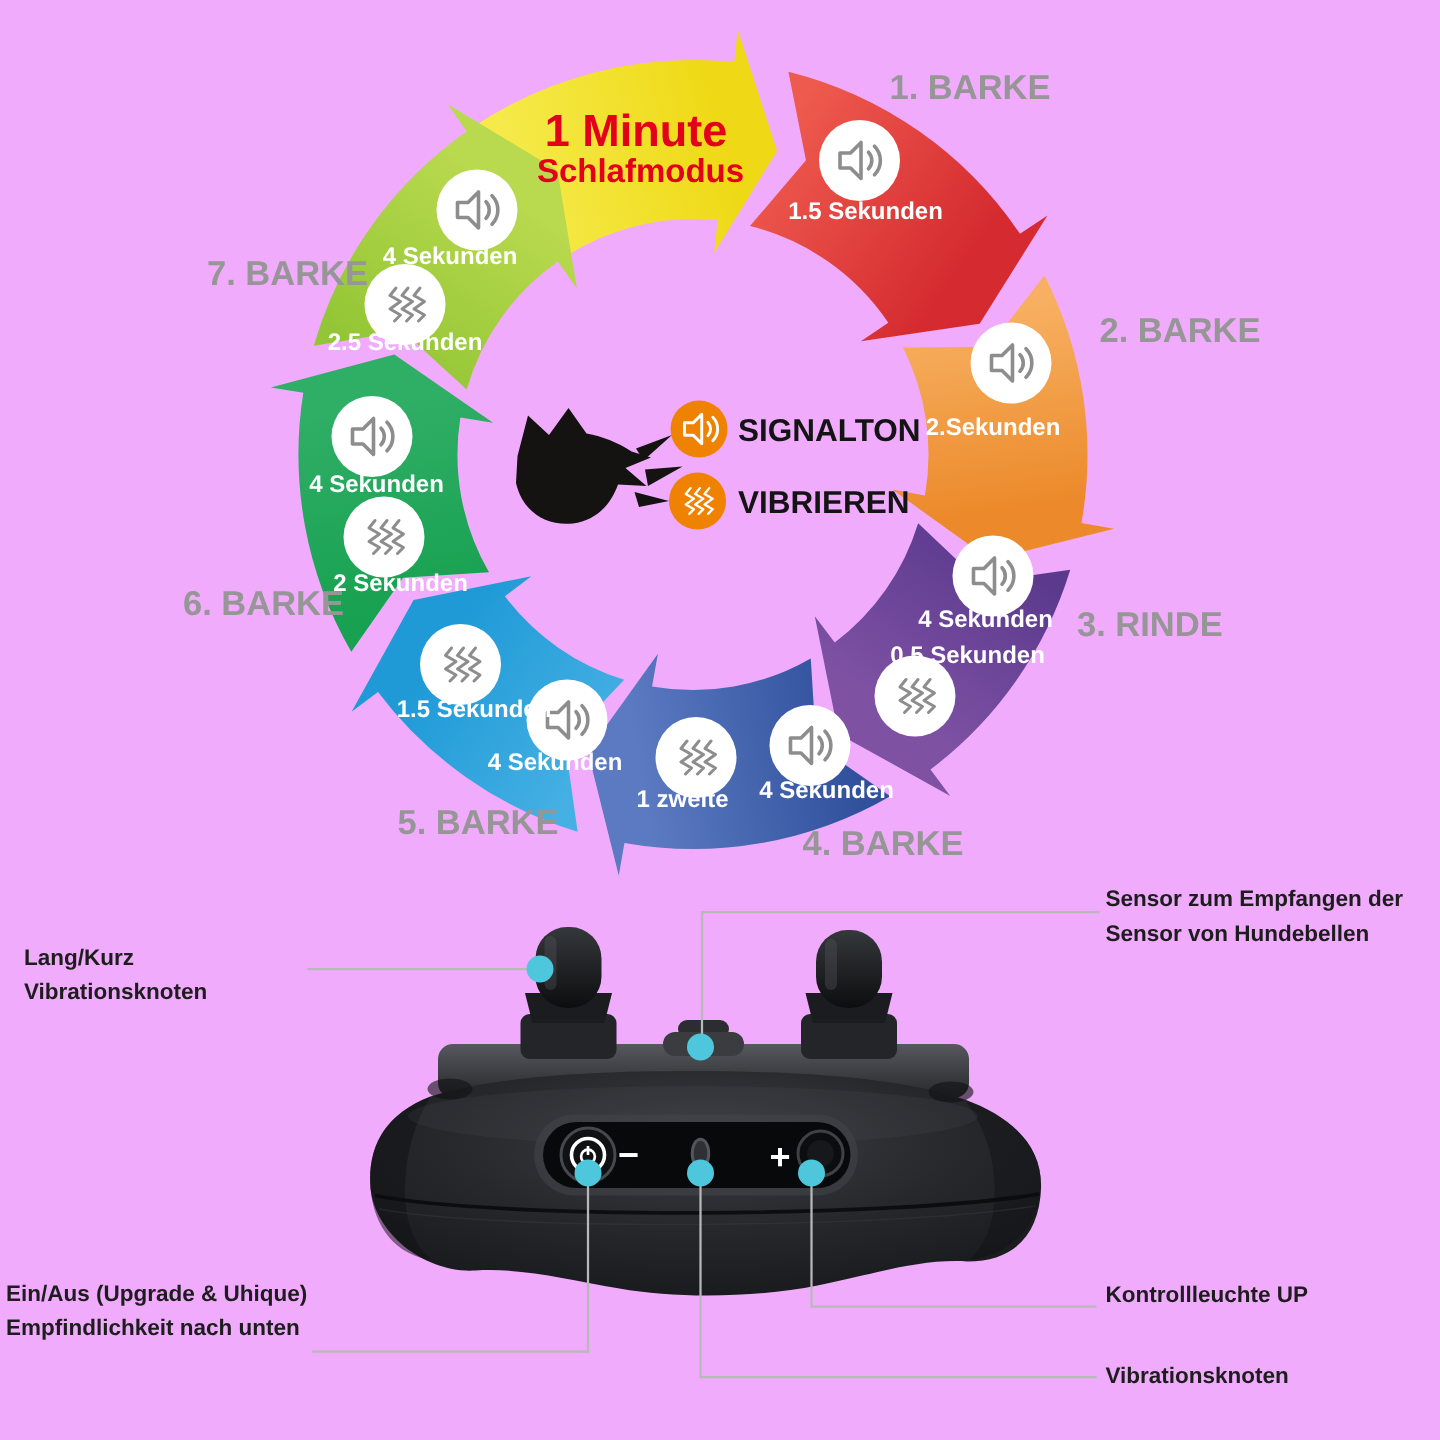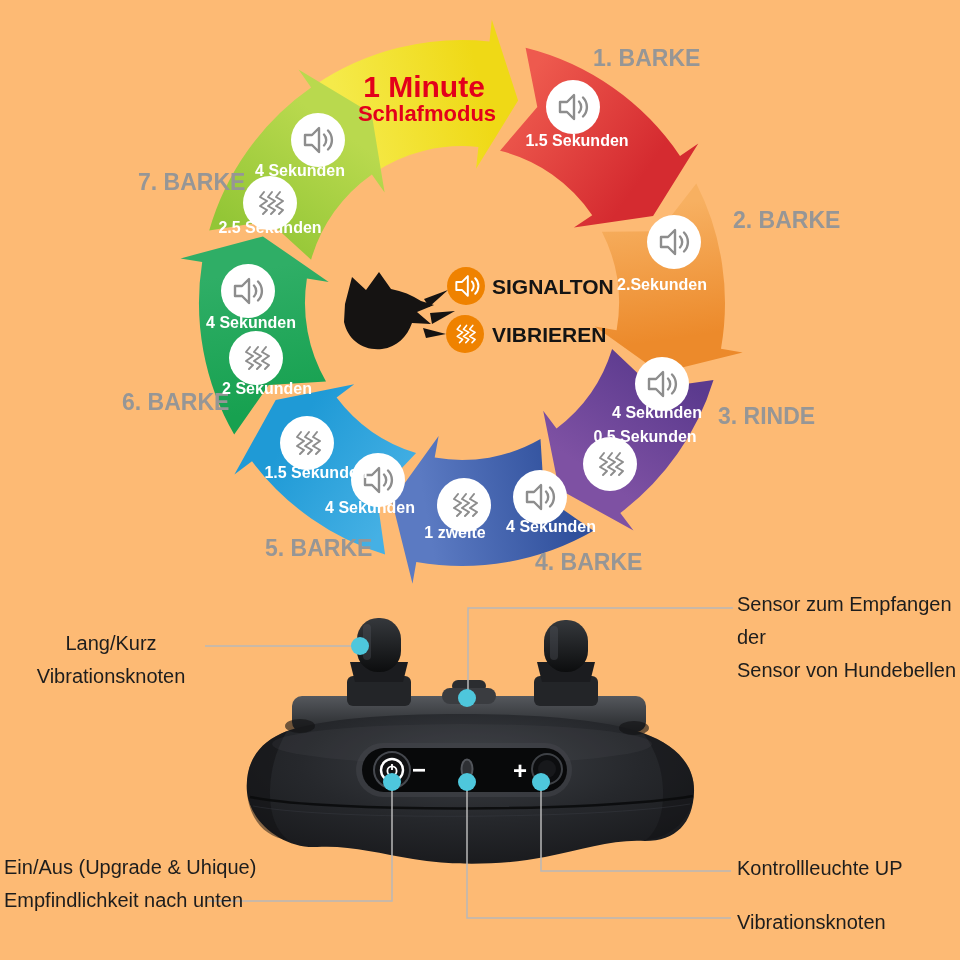--- a/index.html
+++ b/index.html
@@ -1,30 +1,30 @@
 <!DOCTYPE html>
 <html><head>
 <meta charset="utf-8">
 <style>
   html,body{margin:0;padding:0;background:#fff;}
-  #page{position:relative;width:960px;height:960px;background:#fdba74;overflow:hidden;
+  #page{position:relative;width:960px;height:960px;background:#f0abfc;overflow:hidden;
         font-family:"Liberation Sans",sans-serif;}
   #scene{position:absolute;left:0;top:0;}
   text{font-family:"Liberation Sans",sans-serif;}
   .ring-label{font-size:23px;font-weight:bold;}
   .time-label{font-size:16px;font-weight:bold;fill:#ffffff;text-anchor:middle;}
   .badge{color:#8d8d8d;}
   .legend-use{color:#ffffff;}
   .sleep-1{font-size:30px;font-weight:bold;text-anchor:middle;}
   .sleep-2{font-size:22px;font-weight:bold;text-anchor:middle;}
   .legend-label{font-size:21px;font-weight:bold;fill:#141414;}
   .panel-glyph{fill:#ffffff;font-size:24px;font-weight:bold;text-anchor:middle;}
-  .callout{position:absolute;font-size:20px;line-height:33px;color:#1d1d1d;font-weight:400;}
+  .callout{position:absolute;font-size:15px;line-height:23px;color:#1d1d1d;font-weight:700;}
   .callout span{display:block;}
-  .c-center{text-align:center;}
+  .c-center{}
 </style>
 </head>
 <body>
 
 <div id="page">
 
 <svg id="scene" width="960" height="960" viewBox="0 0 960 960" xmlns="http://www.w3.org/2000/svg">
   <defs id="scene-defs">
     <g id="sym-speaker" fill="none" stroke="currentColor" stroke-width="2.4" stroke-linejoin="round" stroke-linecap="round">
       <path d="M-13,-5 L-6,-5 L1,-12 L1,12 L-6,5 L-13,5 Z"></path>

